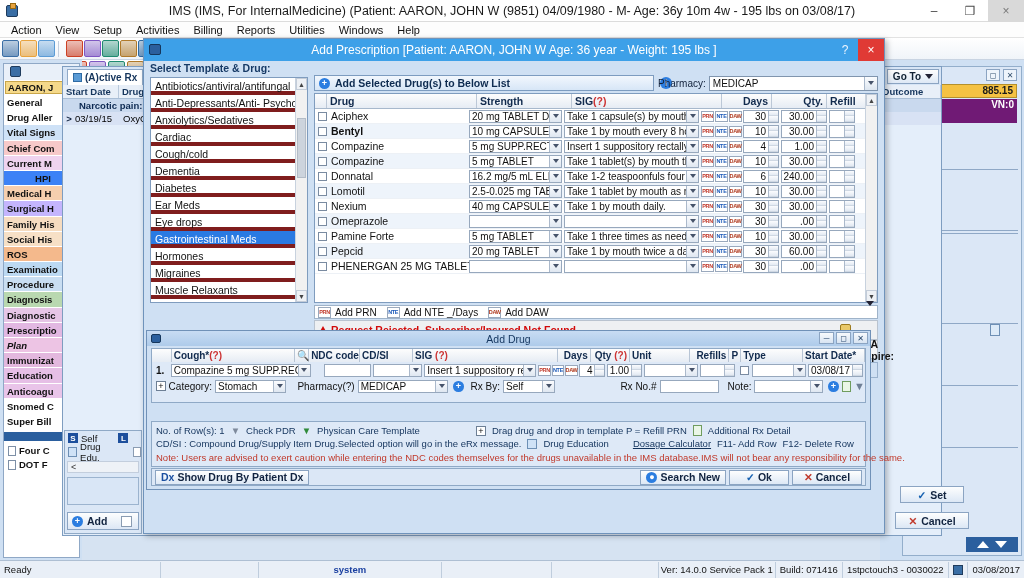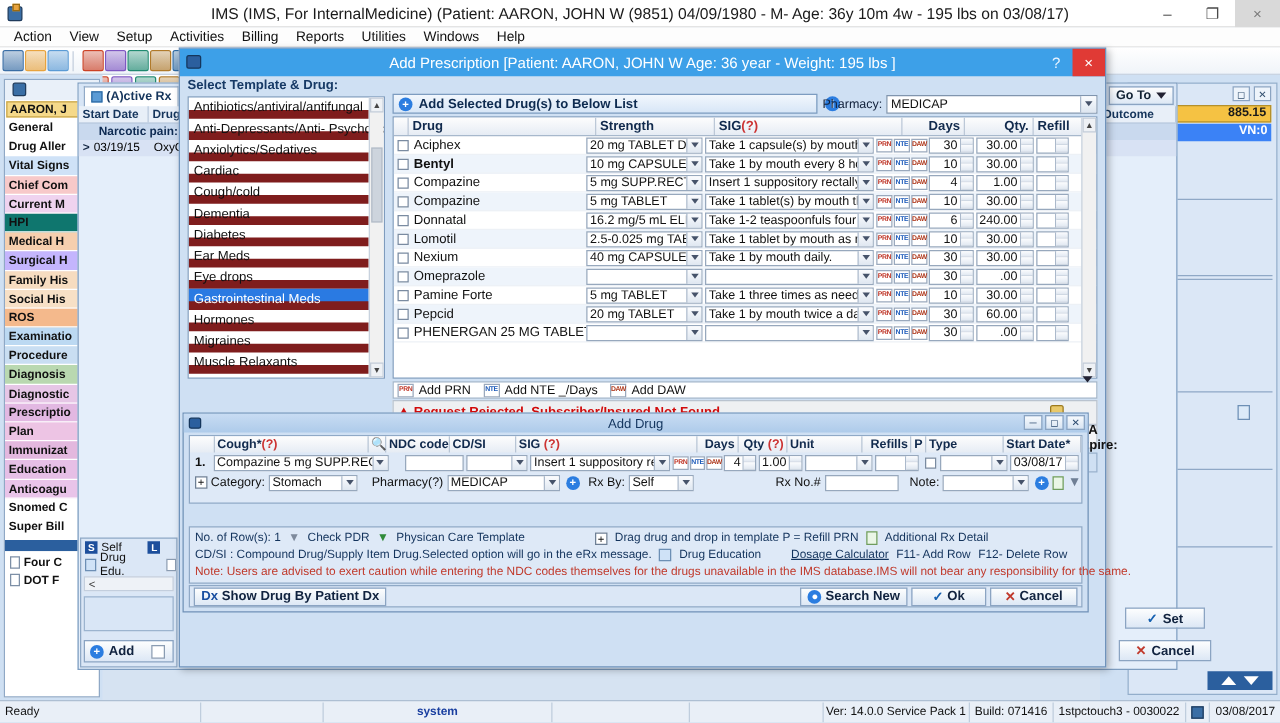--- a/index.html
+++ b/index.html
@@ -70,21 +70,21 @@
   .ls-docs { background:#ffffff; padding-top:4px; }
   .ls-doc { height:14px; font-size:9.5px; font-weight:bold; padding-left:4px; color:#111; white-space:nowrap; position:relative;}
   .doc-ic { display:inline-block; width:8px; height:10px; background:#fff; border:1px solid #7d8fa6; vertical-align:-2px; margin-right:3px;}
 
   
   .rsidebar { position:absolute; right:0; top:60px; width:144px; bottom:18px; background:#cfe0f3; }
   .rs-panel { position:absolute; left:22px; top:6px; right:2px; bottom:4px; background:#dbe7f6; border:1px solid #93aecb; }
   .rs-top { height:16px; display:flex; justify-content:flex-end; align-items:center; gap:3px; padding-right:4px;}
   .rs-sq { width:14px; height:12px; border:1px solid #8ba4c2; background:#eef4fb; font-size:8px; text-align:center; line-height:11px; color:#33506f;}
   .rs-amount { margin:1px 4px; height:14px; background:#f5c243; border:1px solid #b4902c; font-weight:bold; font-size:10px; text-align:right; padding-right:3px; color:#1a1a1a;}
-  .rs-vn { margin:1px 4px; height:14px; background:#3b82f6; color:#fff; font-weight:bold; font-size:10px; text-align:right; padding-right:3px;}
+  .rs-vn { margin:1px 4px; height:24px; background:#701a75; color:#fff; font-weight:bold; font-size:10px; text-align:right; padding-right:3px;}
   .rs-link { height:14.2px; font-size:10px; font-weight:bold; padding-left:3px; color:#1a1a3a; white-space:nowrap; overflow:hidden; line-height:14.2px;}
   .rs-link.red { color:#d01010; }
   .rs-div { border-top:1px solid #8fa8c6; margin:2px 3px; }
   .rs-updown { position:absolute; right:3px; bottom:3px; width:52px; height:15px; background:#2b5f9e; display:flex; align-items:center; justify-content:center; gap:6px;}
   .rs-updown i { width:0;height:0;border-left:6px solid transparent;border-right:6px solid transparent;}
   .rs-updown i.u { border-bottom:7px solid #fff; }
   .rs-updown i.d { border-top:7px solid #fff; }
 
   
   .bgwin { position:absolute; left:62px; top:66px; width:880px; height:470px;
@@ -114,21 +114,21 @@
   .rxb.close { background:#e03a35; }
 
   .rx-body { position:absolute; left:0; top:22px; right:0; bottom:0; }
 
   .sec-label { font-size:10.5px; font-weight:bold; color:#173a66; padding:1px 0 1px 6px; }
 
   
   .tmpl-list { position:absolute; left:6px; top:16px; width:158px; height:226px;
                background:#fff; border:1px solid #7f9cbe; overflow:hidden; }
   .tmpl-item { height:17px; line-height:17px; font-size:10.5px; padding-left:4px;
-               border-bottom:7px solid #7f1d1d; white-space:nowrap; color:#111; }
+               border-bottom:4px solid #7f1d1d; white-space:nowrap; color:#111; }
   .tmpl-item.sel { background:#2a7ae2; color:#fff; }
   .tmpl-scroll { position:absolute; right:0; top:0; width:12px; height:100%; background:#f1f1f1; border-left:1px solid #c8d2de;}
   .tsb-arrow { height:12px; background:#eef1f5; border:1px solid #c3ccd8; display:flex;align-items:center;justify-content:center; font-size:7px; color:#444;}
   .tsb-thumb { position:absolute; left:1px; top:40px; width:9px; height:60px; background:#cdd4dd; border:1px solid #b3bcc7;}
 
   
   .addsel {
     position:absolute; left:170px; top:14px; width:340px; height:16px;
     background:linear-gradient(#f2f7fd,#d7e6f7); border:1px solid #7d9cc0;
     font-size:10.5px; font-weight:bold; color:#0e2b50; display:flex; align-items:center; gap:5px; padding-left:4px;
@@ -331,32 +331,32 @@
       <div class="ls-header">
           <span class="i"></span>
         </div>
       <div class="ls-patient">AARON, J</div>
       <div id="ls-items">
           <div class="ls-item" style="background: rgb(255, 255, 255);">General</div>
           <div class="ls-item" style="background: rgb(255, 255, 255);">Drug Aller</div>
           <div class="ls-item" style="background: rgb(207, 226, 247);">Vital Signs</div>
           <div class="ls-item" style="background: rgb(247, 201, 201);">Chief Com</div>
           <div class="ls-item" style="background: rgb(239, 211, 239);">Current M</div>
-          <div class="ls-item" style="background: #0f766e;">HPI</div>
+          <div class="ls-item" style="background: #3b82f6; text-align: center;">HPI</div>
           <div class="ls-item" style="background: rgb(246, 207, 174);">Medical H</div>
           <div class="ls-item" style="background: #c4b5fd;">Surgical H</div>
           <div class="ls-item" style="background: rgb(246, 220, 192);">Family His</div>
           <div class="ls-item" style="background: rgb(247, 224, 198);">Social His</div>
           <div class="ls-item" style="background: rgb(244, 185, 140);">ROS</div>
           <div class="ls-item" style="background: rgb(188, 217, 242);">Examinatio</div>
           <div class="ls-item" style="background: rgb(201, 222, 242);">Procedure</div>
           <div class="ls-item" style="background: rgb(185, 216, 176);">Diagnosis</div>
           <div class="ls-item" style="background: rgb(230, 198, 230);">Diagnostic</div>
           <div class="ls-item" style="background: rgb(226, 184, 226);">Prescriptio</div>
-          <div class="ls-item" style="background: rgb(237, 196, 228);">Plan</div>
+          <div class="ls-item" style="background: rgb(237, 196, 228); font-style: italic;">Plan</div>
           <div class="ls-item" style="background: rgb(227, 184, 222);">Immunizat</div>
           <div class="ls-item" style="background: rgb(230, 191, 230);">Education</div>
           <div class="ls-item" style="background: rgb(233, 196, 233);">Anticoagu</div>
           <div class="ls-item" style="background: rgb(255, 255, 255);">Snomed C</div>
           <div class="ls-item" style="background: rgb(255, 255, 255);">Super Bill</div>
         </div>
       <div class="ls-bottom-strip"></div>
       <div class="ls-docs" id="ls-docs">
           <div class="ls-doc"><span class="doc-ic"></span><span>Four C</span></div>
           <div class="ls-doc"><span class="doc-ic"></span><span>DOT F</span></div>

